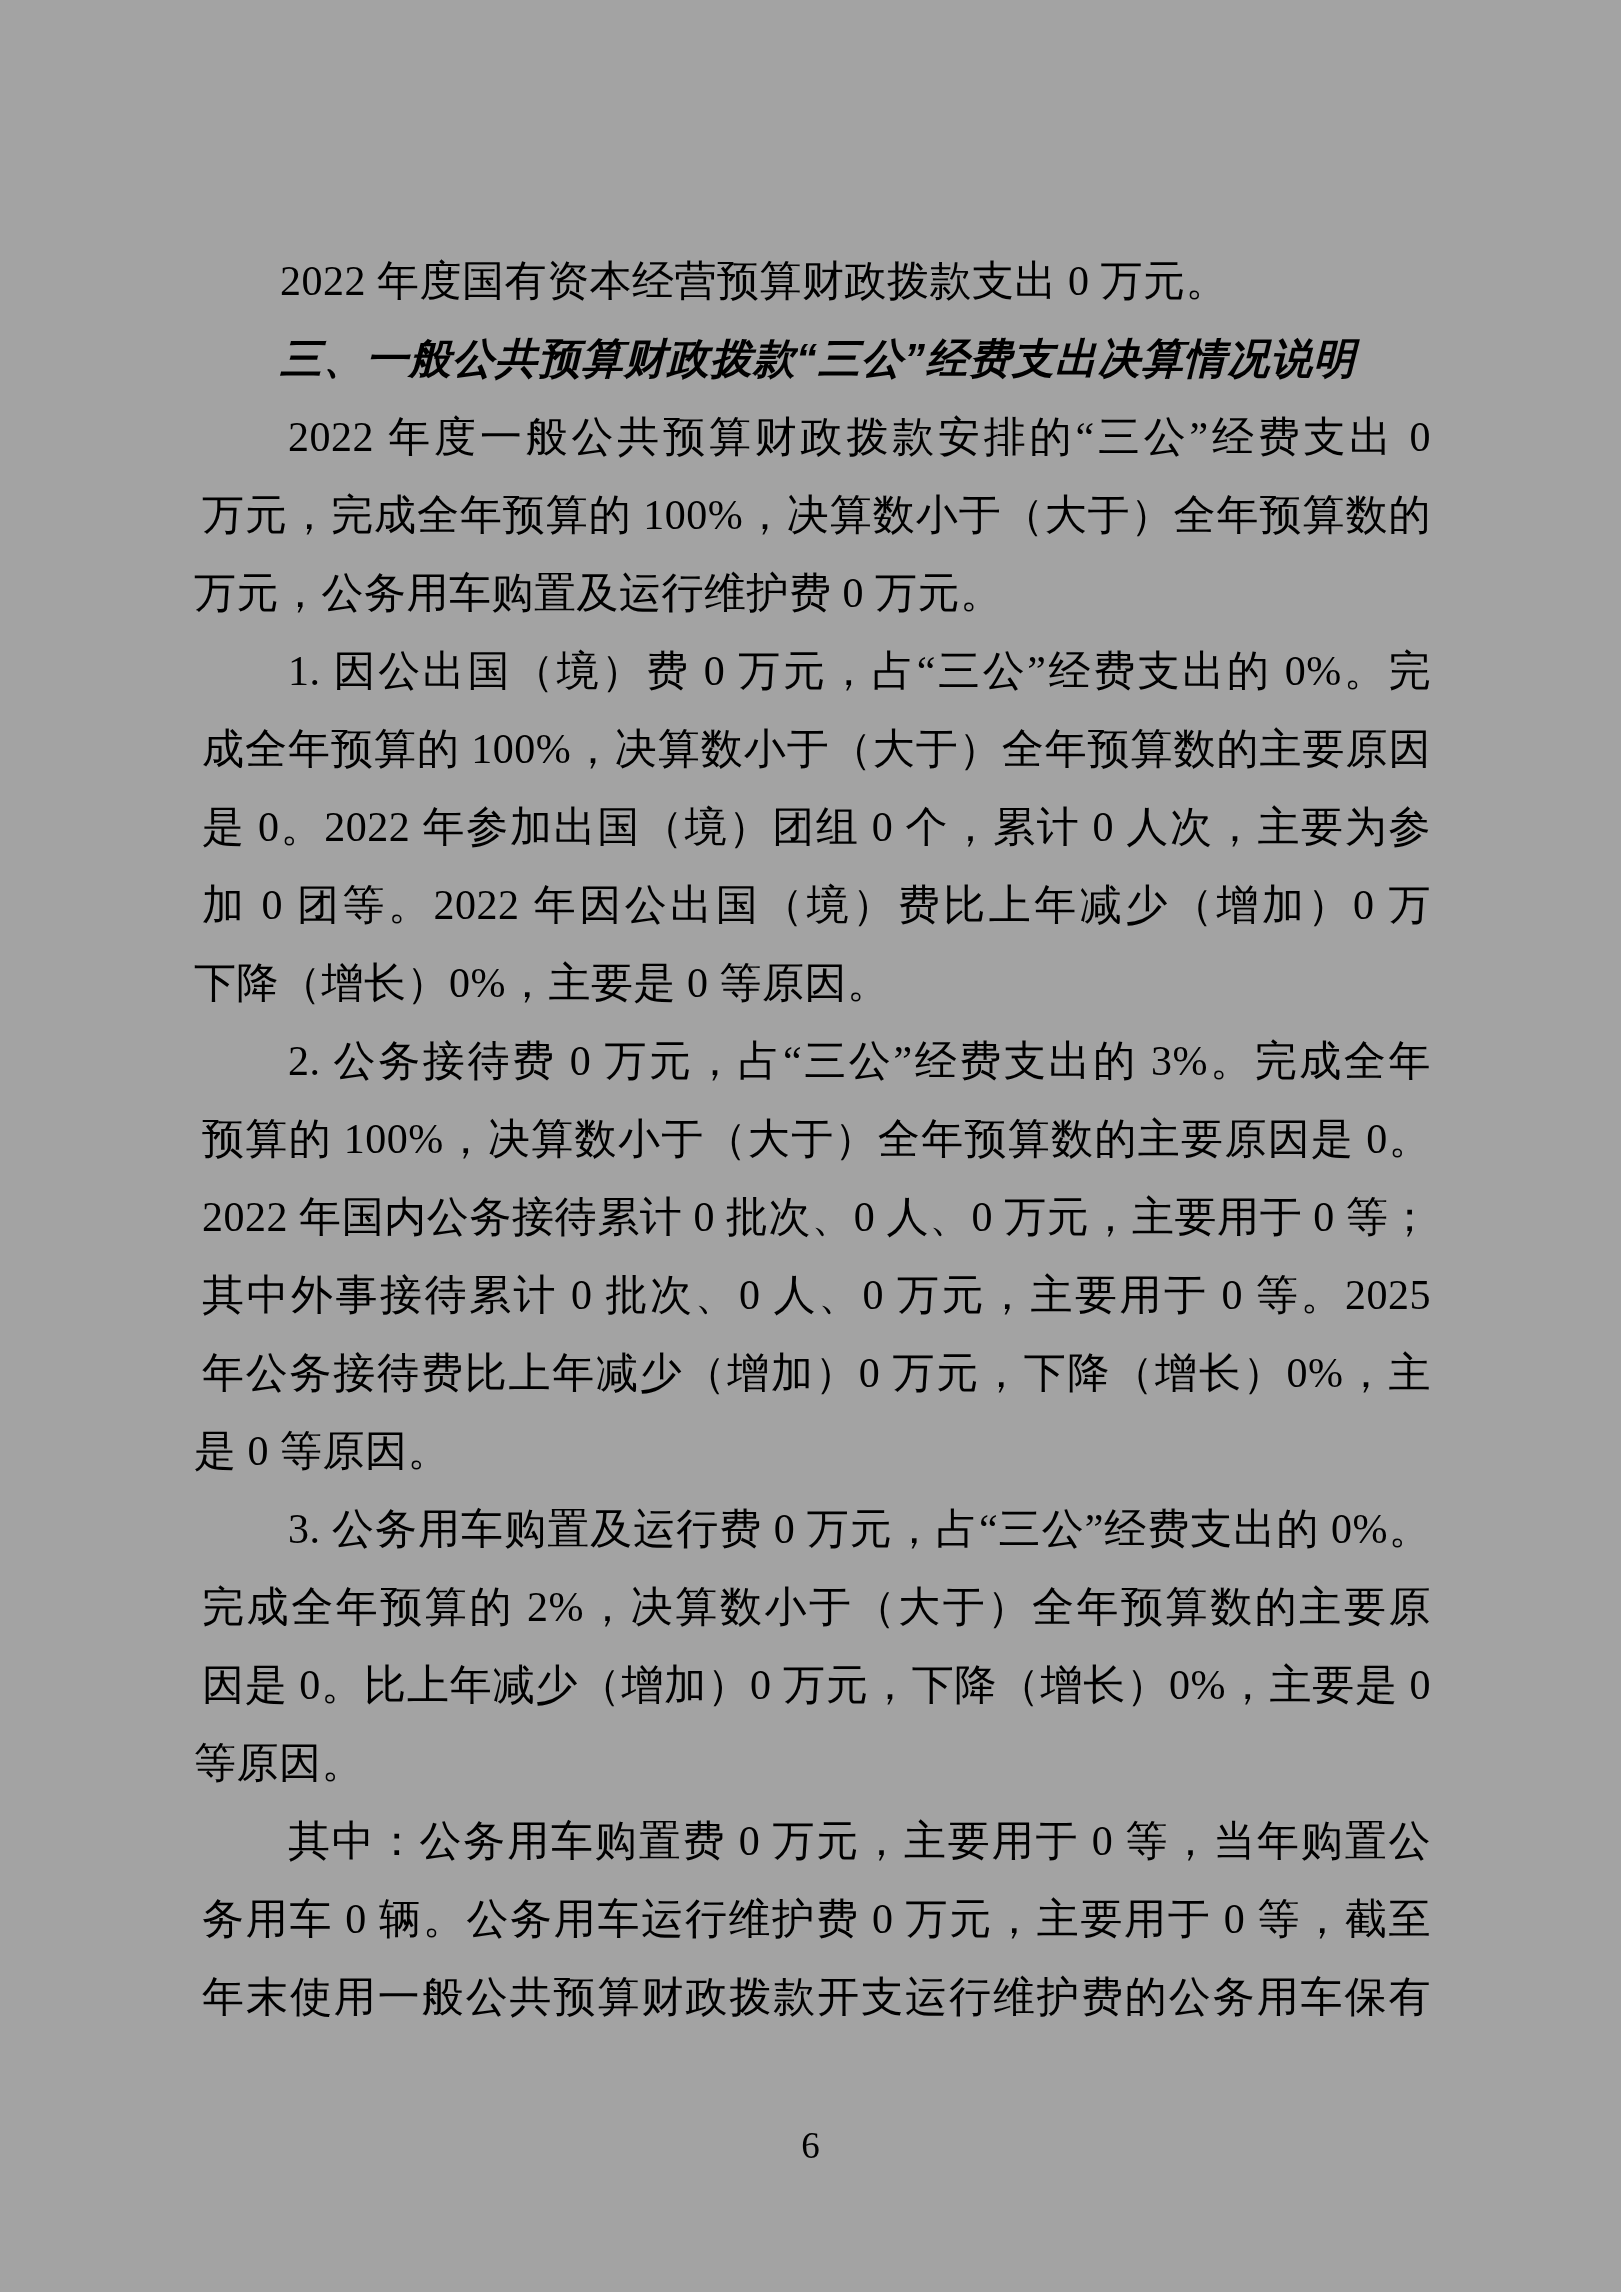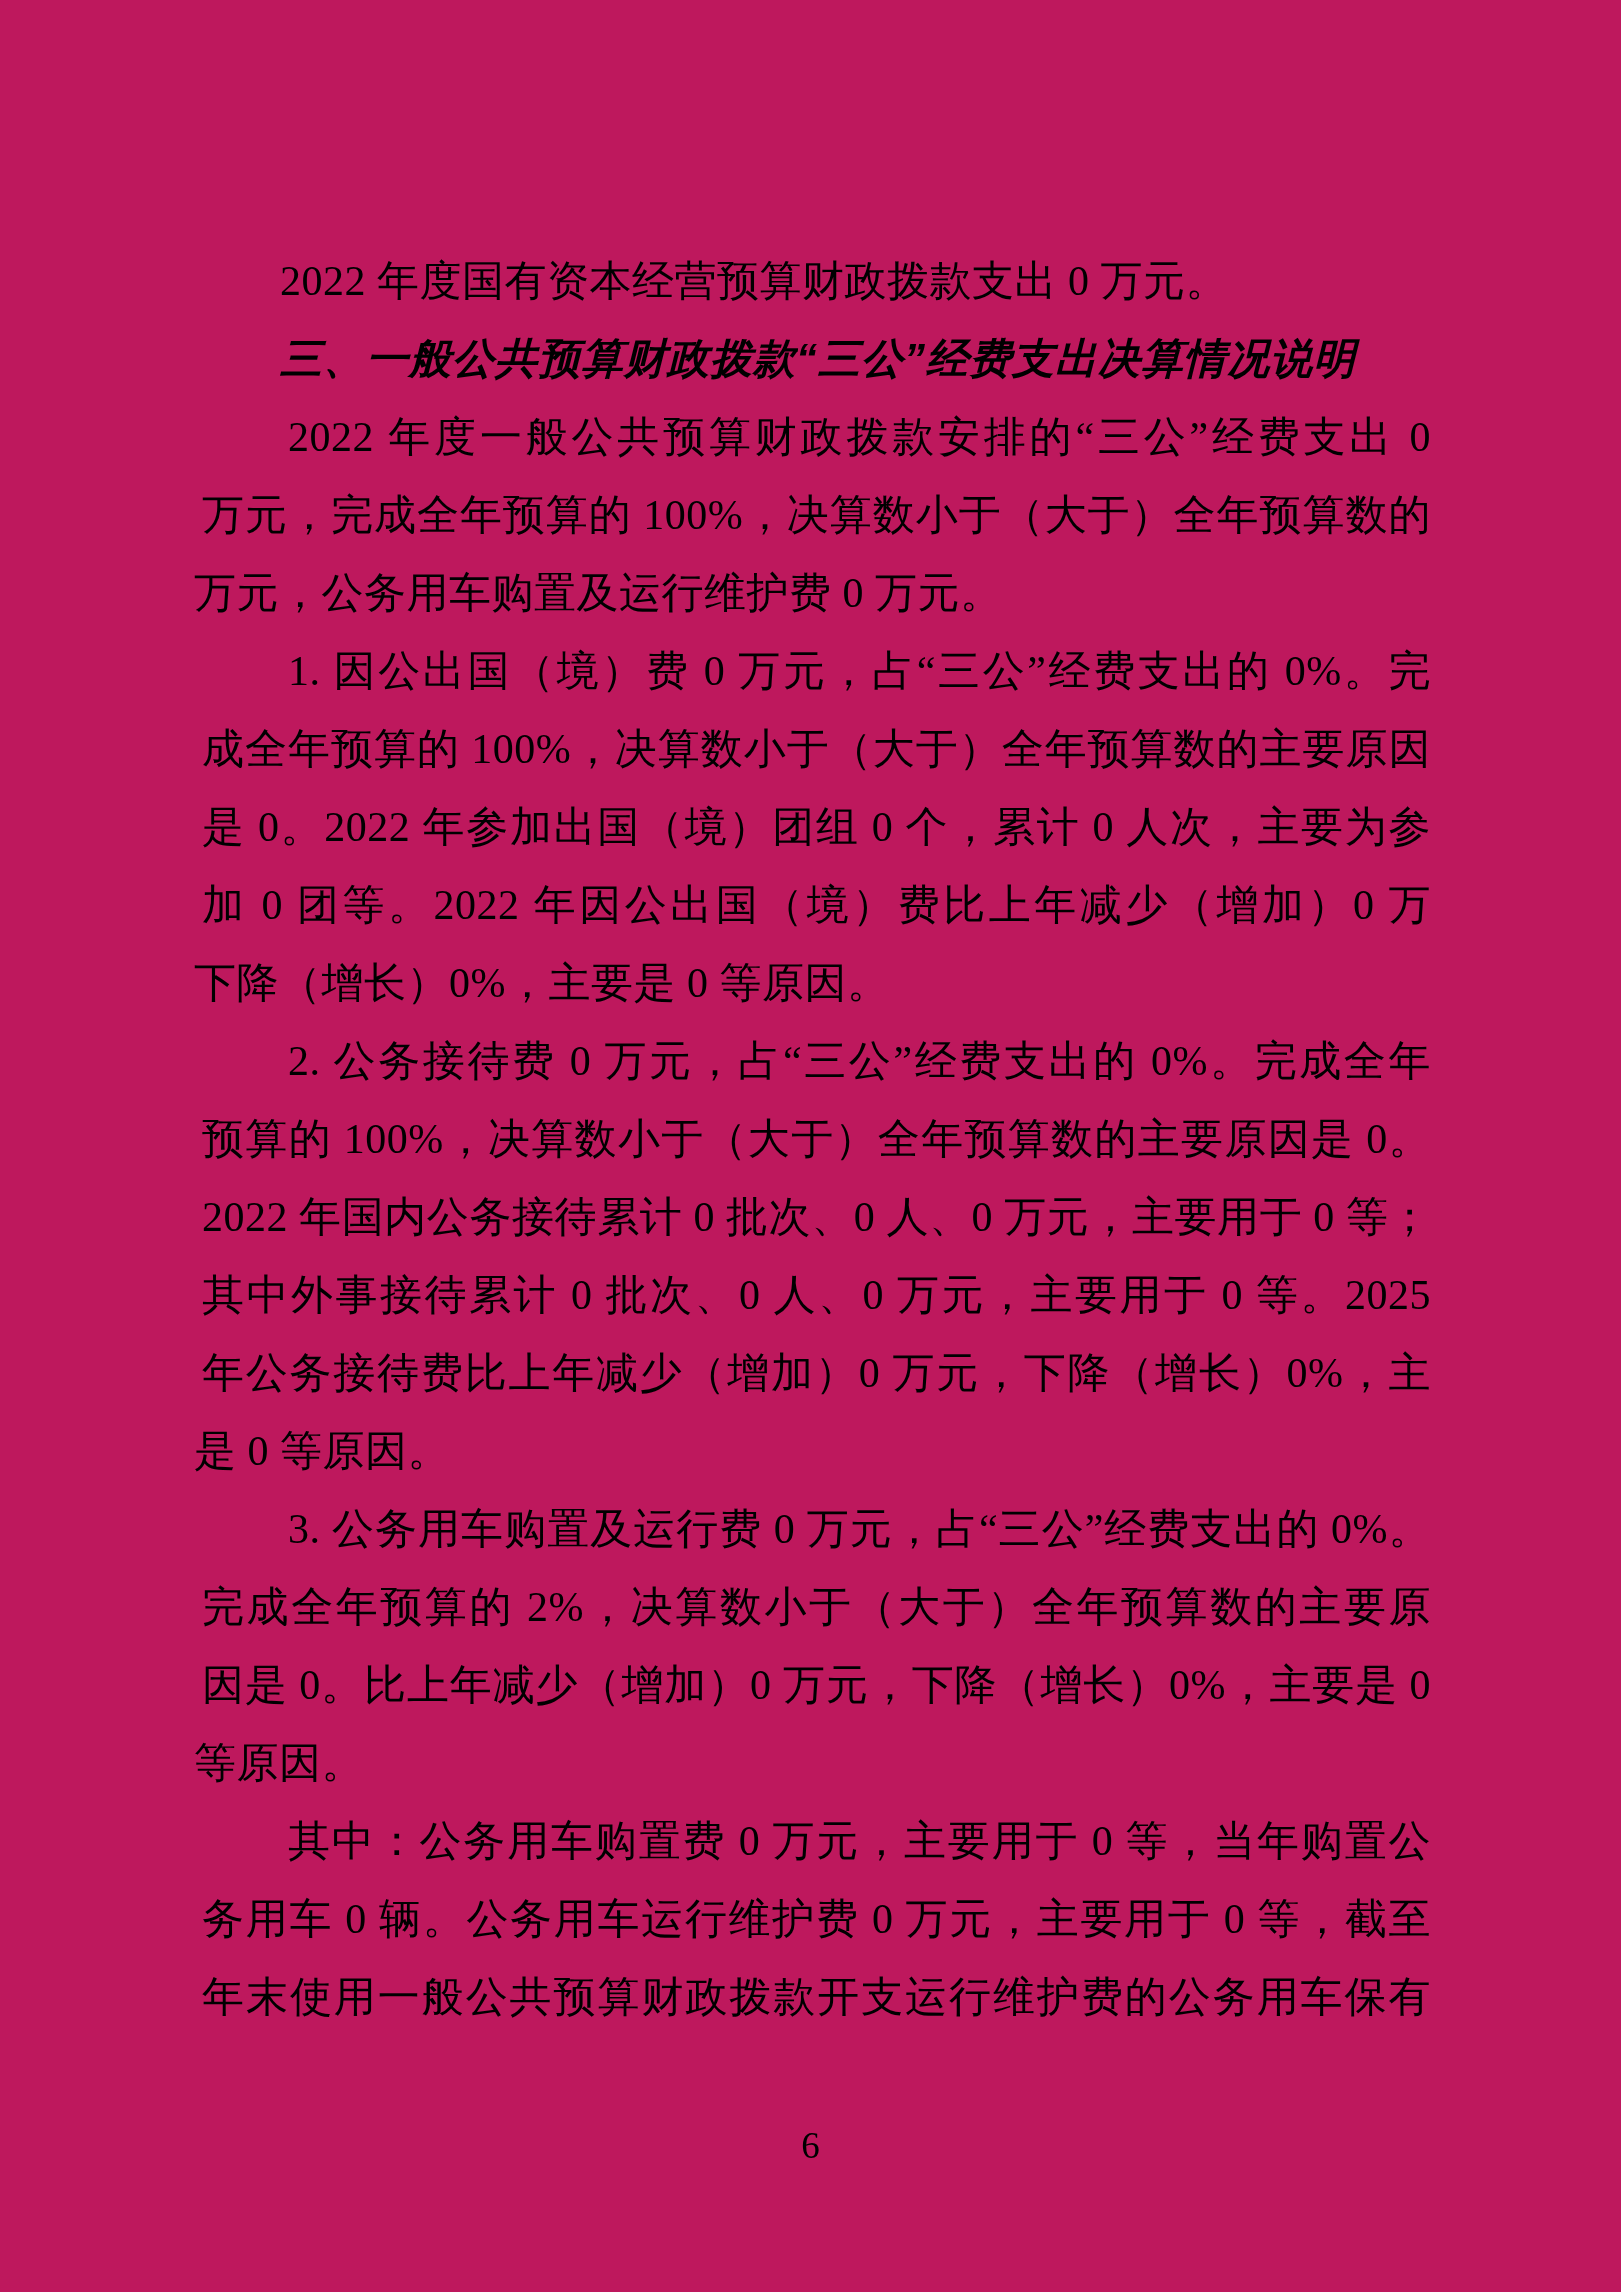--- a/index.html
+++ b/index.html
@@ -4,21 +4,21 @@
 <style>
   html, body {
     margin: 0;
     padding: 0;
     background: #888;
   }
   .page {
     position: relative;
     width: 1621px;
     height: 2293px;
-    background: #be185d;
+    background: #a3a3a3;
     color: #000000;
     font-family: "Liberation Serif", "DejaVu Serif", serif;
     overflow: hidden;
     margin: 0 auto;
   }
   .text-block {
     position: absolute;
     left: 194px;
     top: 242px;
     width: 1237px;
@@ -67,21 +67,21 @@
       <div class="line indent">2022 年度国有资本经营预算财政拨款支出 0 万元。</div>
       <div class="line heading indent">三、一般公共预算财政拨款“三公”经费支出决算情况说明</div>
       <div class="line indent stretch">2022 年度一般公共预算财政拨款安排的“三公”经费支出 0</div>
       <div class="line stretch">万元，完成全年预算的 100%，决算数小于（大于）全年预算数的</div>
       <div class="line">万元，公务用车购置及运行维护费 0 万元。</div>
       <div class="line indent stretch">1. 因公出国（境）费 0 万元，占“三公”经费支出的 0%。完</div>
       <div class="line stretch">成全年预算的 100%，决算数小于（大于）全年预算数的主要原因</div>
       <div class="line stretch">是 0。2022 年参加出国（境）团组 0 个，累计 0 人次，主要为参</div>
       <div class="line stretch">加 0 团等。2022 年因公出国（境）费比上年减少（增加）0 万元，</div>
       <div class="line">下降（增长）0%，主要是 0 等原因。</div>
-      <div class="line indent stretch">2. 公务接待费 0 万元，占“三公”经费支出的 0%。完成全年</div>
+      <div class="line indent stretch">2. 公务接待费 0 万元，占“三公”经费支出的 3%。完成全年</div>
       <div class="line stretch">预算的 100%，决算数小于（大于）全年预算数的主要原因是 0。</div>
       <div class="line stretch">2022 年国内公务接待累计 0 批次、0 人、0 万元，主要用于 0 等；</div>
       <div class="line stretch">其中外事接待累计 0 批次、0 人、0 万元，主要用于 0 等。2025</div>
       <div class="line stretch">年公务接待费比上年减少（增加）0 万元，下降（增长）0%，主要</div>
       <div class="line">是 0 等原因。</div>
       <div class="line indent stretch">3. 公务用车购置及运行费 0 万元，占“三公”经费支出的 0%。</div>
       <div class="line stretch">完成全年预算的 2%，决算数小于（大于）全年预算数的主要原</div>
       <div class="line stretch">因是 0。比上年减少（增加）0 万元，下降（增长）0%，主要是 0</div>
       <div class="line">等原因。</div>
       <div class="line indent stretch">其中：公务用车购置费 0 万元，主要用于 0 等，当年购置公</div>

